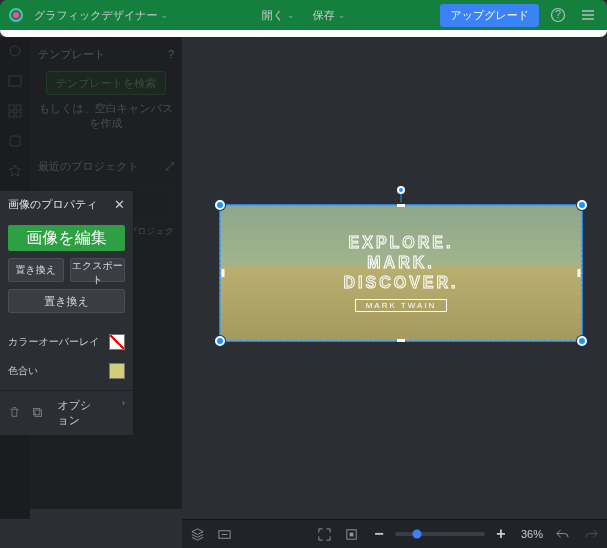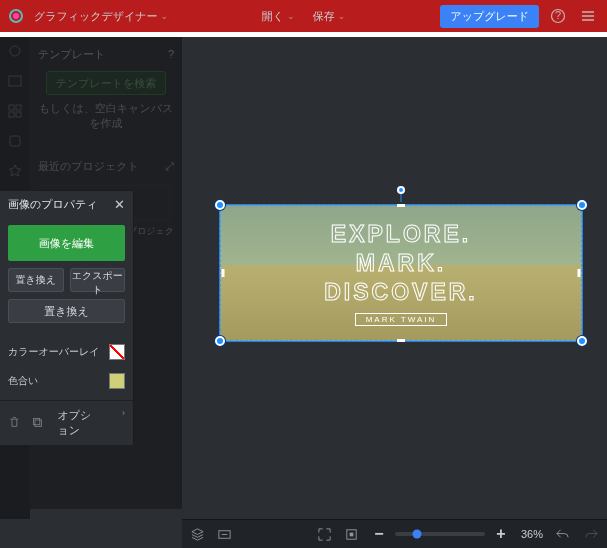--- a/index.html
+++ b/index.html
@@ -1,18 +1,18 @@
 <!DOCTYPE html>
 <html><head>
 <meta charset="utf-8">
 <style>
   *{box-sizing:border-box;margin:0;padding:0;font-family:"Hiragino Kaku Gothic ProN","Yu Gothic",sans-serif;font-size:11px;color:#c9ccd1;-webkit-font-smoothing:antialiased;}
   body{width:607px;height:548px;background:#2b2e33;overflow:hidden;position:relative;}
   
-  .topbar{height:37px;background:#b91c1c;display:flex;align-items:center;padding:0 8px;gap:10px;border-bottom:5px solid #ffffff;}
+  .topbar{height:37px;background:#15803d;display:flex;align-items:center;padding:0 8px;gap:10px;border-bottom:7px solid #ffffff;border-radius:7px;}
   .logo{width:16px;height:16px;display:inline-block;}
   .app-title{display:flex;align-items:center;gap:3px;color:#e5e7eb;}
   .chev{font-size:9px;opacity:.6;}
   .topbar-center{position:absolute;left:50%;transform:translateX(-50%);display:flex;gap:18px;align-items:center;}
   .menu-item{display:flex;align-items:center;gap:3px;cursor:pointer;}
   .topbar-right{margin-left:auto;display:flex;gap:8px;}
   .upgrade-btn{background:#3b82f6;color:#fff;border:none;border-radius:3px;height:23px;padding:0 10px;cursor:pointer;font-size:11px;}
   .icon-btn{width:22px;height:22px;display:flex;align-items:center;justify-content:center;cursor:pointer;opacity:.85;}
   
   .left-rail{position:absolute;left:0;top:37px;bottom:29px;width:30px;background:#1a1c20;display:flex;flex-direction:column;align-items:center;padding-top:6px;gap:14px;}
@@ -23,36 +23,36 @@
   .tmpl-btn{display:block;margin:6px auto 6px;background:#1f3a22;border:1px solid #2b7a30;color:#6fbd6f;text-align:center;height:24px;line-height:22px;border-radius:3px;width:120px;opacity:.3;}
   .sb-text{opacity:.25;text-align:center;margin:4px 0 24px;}
   .sb-recent{display:flex;align-items:center;justify-content:space-between;height:22px;opacity:.25;}
   .sb-thumb{height:36px;opacity:.1;border:1px solid #444;margin:8px 4px 0;display:flex;align-items:center;justify-content:center;}
   
   .panel{position:absolute;left:0;top:190px;width:134px;background:#2b2e33;border-right:1px solid #1a1c1f;border-top:1px solid #1a1c1f;z-index:5;}
   .panel-head{height:26px;display:flex;align-items:center;justify-content:space-between;padding:0 8px;background:#2b2e33;}
   .panel-head span{color:#e5e7eb;}
   .close-x{cursor:pointer;font-size:13px;opacity:.85;}
   .panel-body{padding:8px;display:flex;flex-direction:column;gap:7px;}
-  .btn-primary{background:#2ea043;color:#fff;border:none;height:36px;border-radius:2px;cursor:pointer;font-size:11px;}
+  .btn-primary{background:#2ea043;color:#fff;border:none;height:26px;border-radius:2px;cursor:pointer;font-size:16px;}
   .btn-row{display:flex;gap:6px;}
   .btn-sec{flex:1;background:#3a3d43;border:1px solid #4a4e55;color:#d7dadf;height:24px;border-radius:2px;cursor:pointer;font-size:10px;}
   .btn-block{background:#3a3d43;border:1px solid #4a4e55;color:#d7dadf;height:24px;border-radius:2px;cursor:pointer;font-size:11px;}
   .prop-row{display:flex;align-items:center;justify-content:space-between;height:22px;}
   .swatch{width:16px;height:16px;border:1px solid #777;}
   .sw-none{background:linear-gradient(to top right,#fff 0%,#fff 45%,red 45%,red 55%,#fff 55%,#fff 100%);}
   .sw-yellow{background:#cfcf7a;}
   .panel-foot{display:flex;align-items:center;gap:10px;border-top:1px solid #1e2024;padding:7px 8px;}
   .foot-ico{width:15px;height:15px;opacity:.7;cursor:pointer;}
   .options{margin-left:4px;display:flex;align-items:flex-start;gap:20px;cursor:pointer;}
   
   .canvas{position:absolute;left:182px;right:0;top:37px;bottom:29px;background:#2b2e33;}
   .artwork{position:absolute;left:38px;top:168px;width:362px;height:136px;background:linear-gradient(#8ea68a 0%,#a1b48e 44%,#b8b071 44%,#a59a5e 100%);border:1px dashed #39a0ff;outline:1px solid #2780e3;overflow:visible;}
   .art-text{position:absolute;inset:0;display:flex;flex-direction:column;align-items:center;justify-content:center;gap:2px;}
-  .headline{font-family:Impact,Arial,sans-serif;letter-spacing:3px;font-size:23px;-webkit-text-stroke:1px #fff;color:transparent;font-weight:700;}
+  .headline{font-family:Impact,Arial,sans-serif;letter-spacing:3px;font-size:16px;-webkit-text-stroke:1px #fff;color:transparent;font-weight:700;}
   .sub-badge{border:1px solid #fff;padding:1px 10px;font-size:8px;letter-spacing:2px;color:#fff;margin-top:5px;}
   .handle{position:absolute;width:10px;height:10px;border:2px solid #fff;border-radius:50%;background:#1e90ff;box-shadow:0 0 0 1px #0b3a7a;}
   .h-tl{left:-6px;top:-6px}.h-tr{right:-6px;top:-6px}.h-bl{left:-6px;bottom:-6px}.h-br{right:-6px;bottom:-6px}
   .rot{position:absolute;left:50%;top:-20px;transform:translateX(-50%);width:8px;height:8px;border:2px solid #fff;border-radius:50%;background:#1e90ff}
   .rot-line{position:absolute;left:50%;top:-14px;width:1px;height:10px;background:#1e90ff;transform:translateX(-50%);}
   .side-bar{position:absolute;background:#fff;width:8px;height:3px;}
   .side-t{left:50%;top:-2px;transform:translateX(-50%);}
   .side-b{left:50%;bottom:-2px;transform:translateX(-50%);}
   .side-l{left:-2px;top:50%;transform:translateY(-50%) rotate(90deg);}
   .side-r{right:-2px;top:50%;transform:translateY(-50%) rotate(90deg);}

